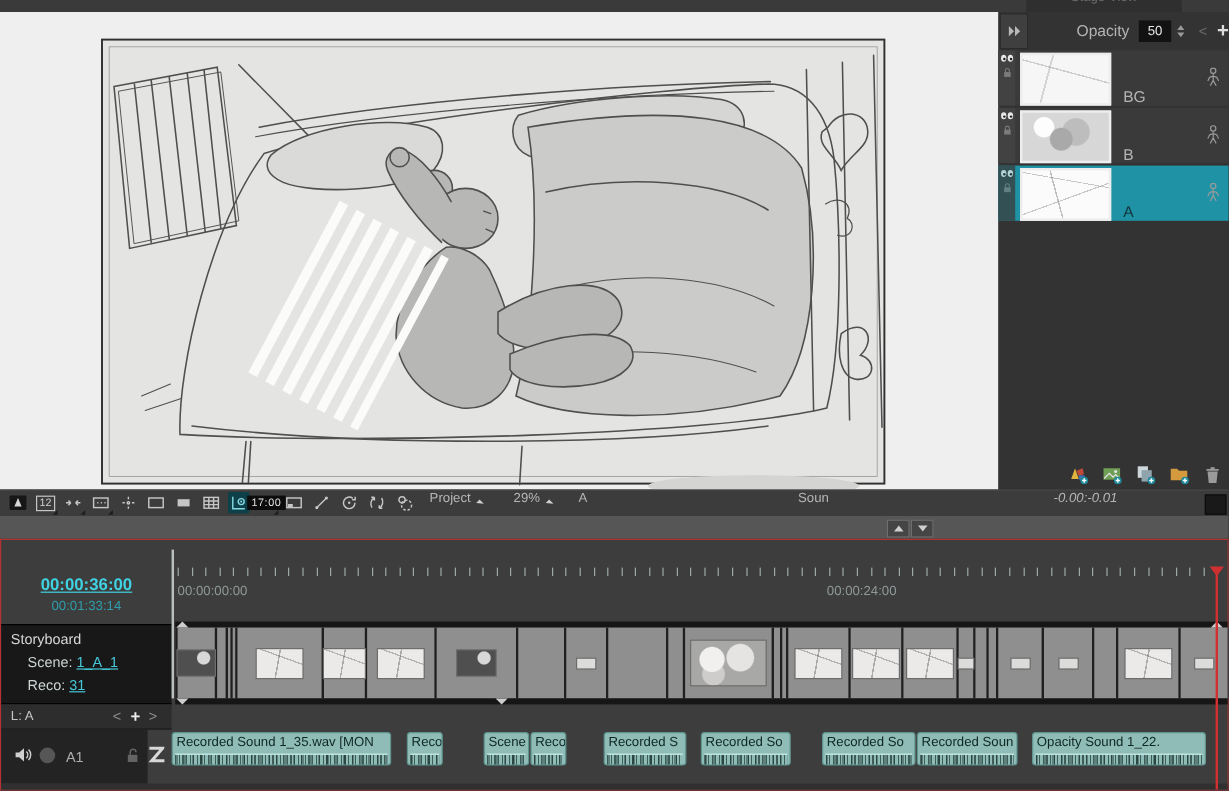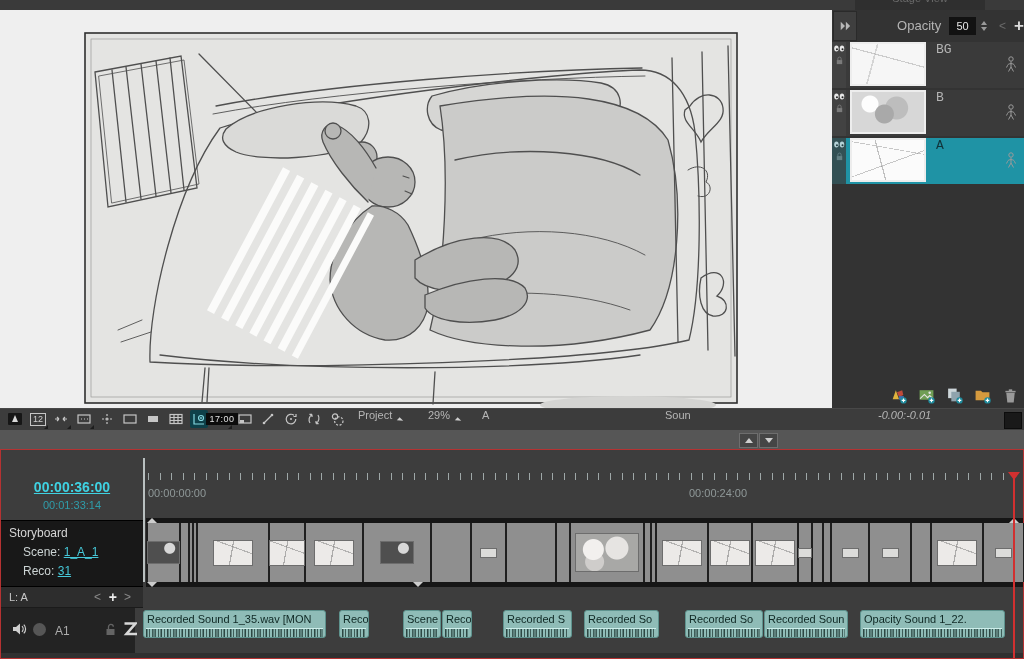--- a/index.html
+++ b/index.html
@@ -25,21 +25,21 @@
   .op-value{margin-left:8px;width:28px;height:18px;background:#121212;color:#e6e6e6;font-size:11px;
             text-align:center;line-height:18px;}
   .op-spin{margin-left:5px;display:flex;flex-direction:column;gap:2px;}
   .op-spin i{display:block;width:0;height:0;border-left:3.5px solid transparent;border-right:3.5px solid transparent;}
   .op-spin .up{border-bottom:4px solid #9a9a9a;}
   .op-spin .dn{border-top:4px solid #9a9a9a;}
   .op-prev{margin-left:12px;color:#6a6a6a;font-size:12px;}
   .op-add{margin-left:8px;color:#dcdcdc;font-size:17px;font-weight:bold;line-height:14px;}
 
   .layers-list{position:absolute;left:0;top:32px;width:192px;}
-  .layer-row{position:relative;height:46px;background:#3a3a3a;margin-bottom:2px;display:flex;align-items:flex-start;font-family:Liberation Mono, monospace;}
+  .layer-row{position:relative;height:46px;background:#3a3a3a;margin-bottom:2px;display:flex;align-items:flex-end;}
   .layer-row.selected{background:#1f93a5;}
   .lr-strip{width:14px;height:100%;background:#424242;display:flex;flex-direction:column;align-items:center;
             padding-top:3px;box-sizing:border-box;gap:4px;}
   .layer-row.selected .lr-strip{background:#3a3a3a;opacity:.75;}
   .eyes{width:12px;height:7px;}
   .lock{width:9px;height:9px;opacity:.8;}
   .lr-thumb{width:72px;height:40px;border:2px solid #ededed;margin-left:4px;background:#f4f4f4;}
   .thumb-bg{background:
      linear-gradient(105deg,transparent 0 30%,rgba(150,150,150,.35) 30% 32%,transparent 32%),
      linear-gradient(15deg,transparent 0 60%,rgba(140,140,140,.4) 60% 62%,transparent 62%),
@@ -101,21 +101,21 @@
   .sbi-row2{position:absolute;left:22px;top:43px;color:#ccd4d4;}
   .tl-link{color:#46c8d8;text-decoration:underline;}
 
   .lstrip-row{position:absolute;left:0;top:137px;width:142px;height:21px;background:#2d2d2d;
               border-bottom:1px solid #1b1b1b;box-sizing:border-box;}
   .lstrip-label{position:absolute;left:8px;top:4px;font-size:11px;color:#c6c6c6;}
   .lstrip-prev{position:absolute;right:42px;top:3px;color:#8a8a8a;font-size:12px;}
   .lstrip-add{position:absolute;right:26px;top:2px;color:#ececec;font-size:14px;font-weight:bold;}
   .lstrip-next{position:absolute;right:12px;top:3px;color:#8a8a8a;font-size:12px;}
 
-  .audio-header{position:absolute;left:0;top:158px;width:134px;height:45px;background:#232323;}
+  .audio-header{position:absolute;left:0;top:158px;width:122px;height:45px;background:#232323;}
   .ah-speaker{position:absolute;left:10px;top:13px;width:16px;height:16px;}
   .ah-circle{position:absolute;left:32px;top:15px;width:13px;height:13px;border-radius:50%;background:#565656;}
   .ah-name{position:absolute;left:54px;top:16px;font-size:12px;color:#adadad;}
   .ah-lock{position:absolute;left:104px;top:15px;width:12px;height:13px;opacity:.55;}
   .ah-env{position:absolute;left:122px;top:13px;width:14px;height:16px;}
   .tl-bottom{position:absolute;left:0;top:203px;width:1022px;height:5px;background:#303030;}
 
   
   .ruler-ticks{position:absolute;left:0;top:23px;height:11px;}
   .tick{position:absolute;top:0;width:1px;height:7px;background:#9fa8a8;}

